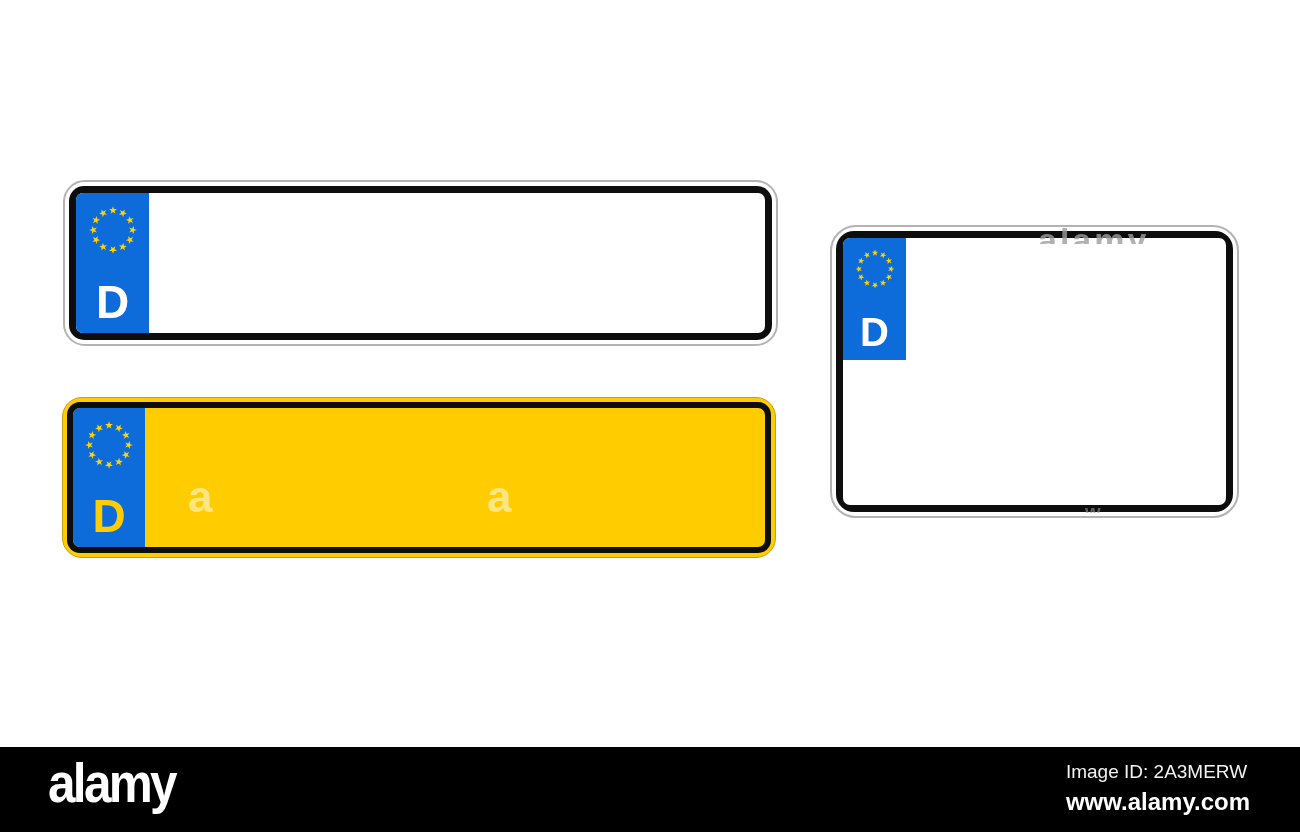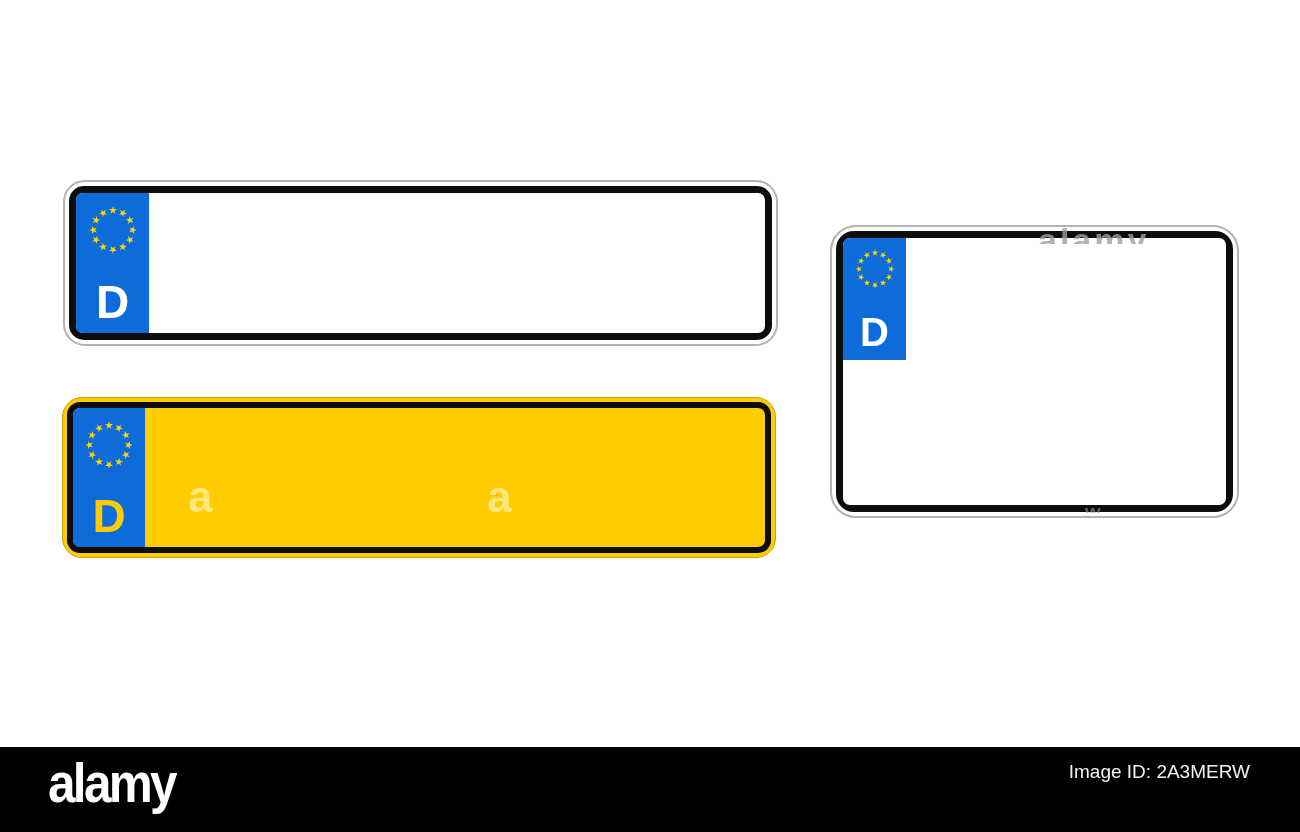--- a/index.html
+++ b/index.html
@@ -155,16 +155,17 @@
 
   <div class="ghost-a" id="ghost-a1">a</div>
   <div class="ghost-a" id="ghost-a2">a</div>
   <div id="ghost-top">alamy</div>
   <div id="ghost-bottom">w</div>
 
   <div id="footer-bar">
     <div id="footer-logo">alamy</div>
     <div id="footer-right">
       <div id="footer-image-id">Image ID: 2A3MERW</div>
+      <div id="footer-url">www.alamy.com</div>
     </div>
   </div>
 
 </div>
 
 </body></html>

